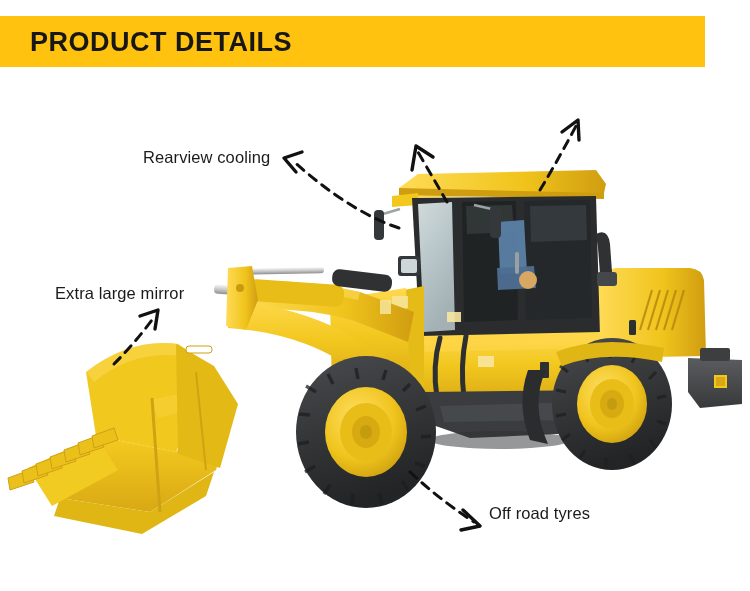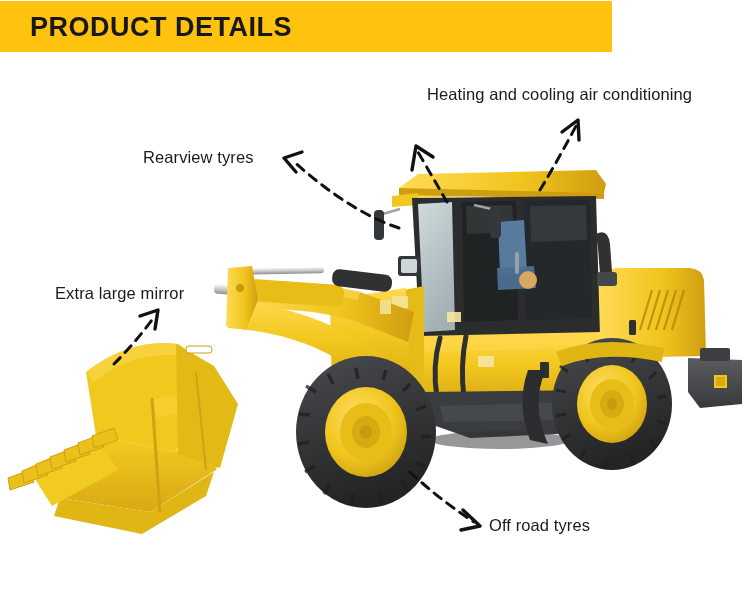--- a/index.html
+++ b/index.html
@@ -6,21 +6,21 @@
   body{
     width:750px;height:591px;
     background:#ffffff;
     font-family:"Liberation Sans",sans-serif;
     overflow:hidden;position:relative;
   }
   #page{position:relative;width:750px;height:591px;background:#fff;overflow:hidden;}
 
   
   #header{
-    position:absolute;left:0;top:1px;width:612px;height:51px;
+    position:absolute;left:0;top:16px;width:705px;height:51px;
     background:#ffc20e;
   }
   #header-title{
     position:absolute;left:30px;top:50%;transform:translateY(-50%);
     font-size:27px;font-weight:bold;color:#171717;
     letter-spacing:.5px;font-family:"Liberation Sans",sans-serif;
     white-space:nowrap;
   }
 
   
@@ -29,21 +29,21 @@
     font-size:16.5px;
     color:#1b1b1b;
     font-family:"Liberation Sans",sans-serif;
     white-space:nowrap;
     letter-spacing:.1px;
   }
   #lbl-ac{left:427px;top:85px;}
   #lbl-cab{left:281px;top:116px;}
   #lbl-mirror{left:143px;top:148px;}
   #lbl-bucket{left:55px;top:284px;}
-  #lbl-tyres{left:489px;top:516px;}
+  #lbl-tyres{left:489px;top:504px;}
 
   
   #arrows,#machine{position:absolute;left:0;top:0;width:750px;height:591px;}
   #arrows{pointer-events:none;}
 </style>
 </head>
 <body>
 
 <div id="page">
 
@@ -297,22 +297,21 @@
       <path d="M114 364 Q134 344 152 320" stroke="#111" stroke-width="3" fill="none" stroke-dasharray="9 7" stroke-linecap="round"></path>
       <path d="M140 316 L158 310 L155 329" stroke="#111" stroke-width="3.4" fill="none" stroke-linecap="round" stroke-linejoin="round"></path>
     </g>
 
     <g>
       <path d="M410 472 Q440 500 474 522" stroke="#111" stroke-width="3" fill="none" stroke-dasharray="9 7" stroke-linecap="round"></path>
       <path d="M463 510 L480 526 L461 530" stroke="#111" stroke-width="3.4" fill="none" stroke-linecap="round" stroke-linejoin="round"></path>
     </g>
   </svg>
 
-  <div class="callout" id="lbl-ac">Heating and cooling air conditioning</div>
-
-
-  <div class="callout" id="lbl-mirror">Rearview tyres</div>
+
+
+  <div class="callout" id="lbl-mirror">Rearview cooling</div>
 
   <div class="callout" id="lbl-bucket">Extra large mirror</div>
 
   <div class="callout" id="lbl-tyres">Off road tyres</div>
 
 </div>
 
 </body></html>

